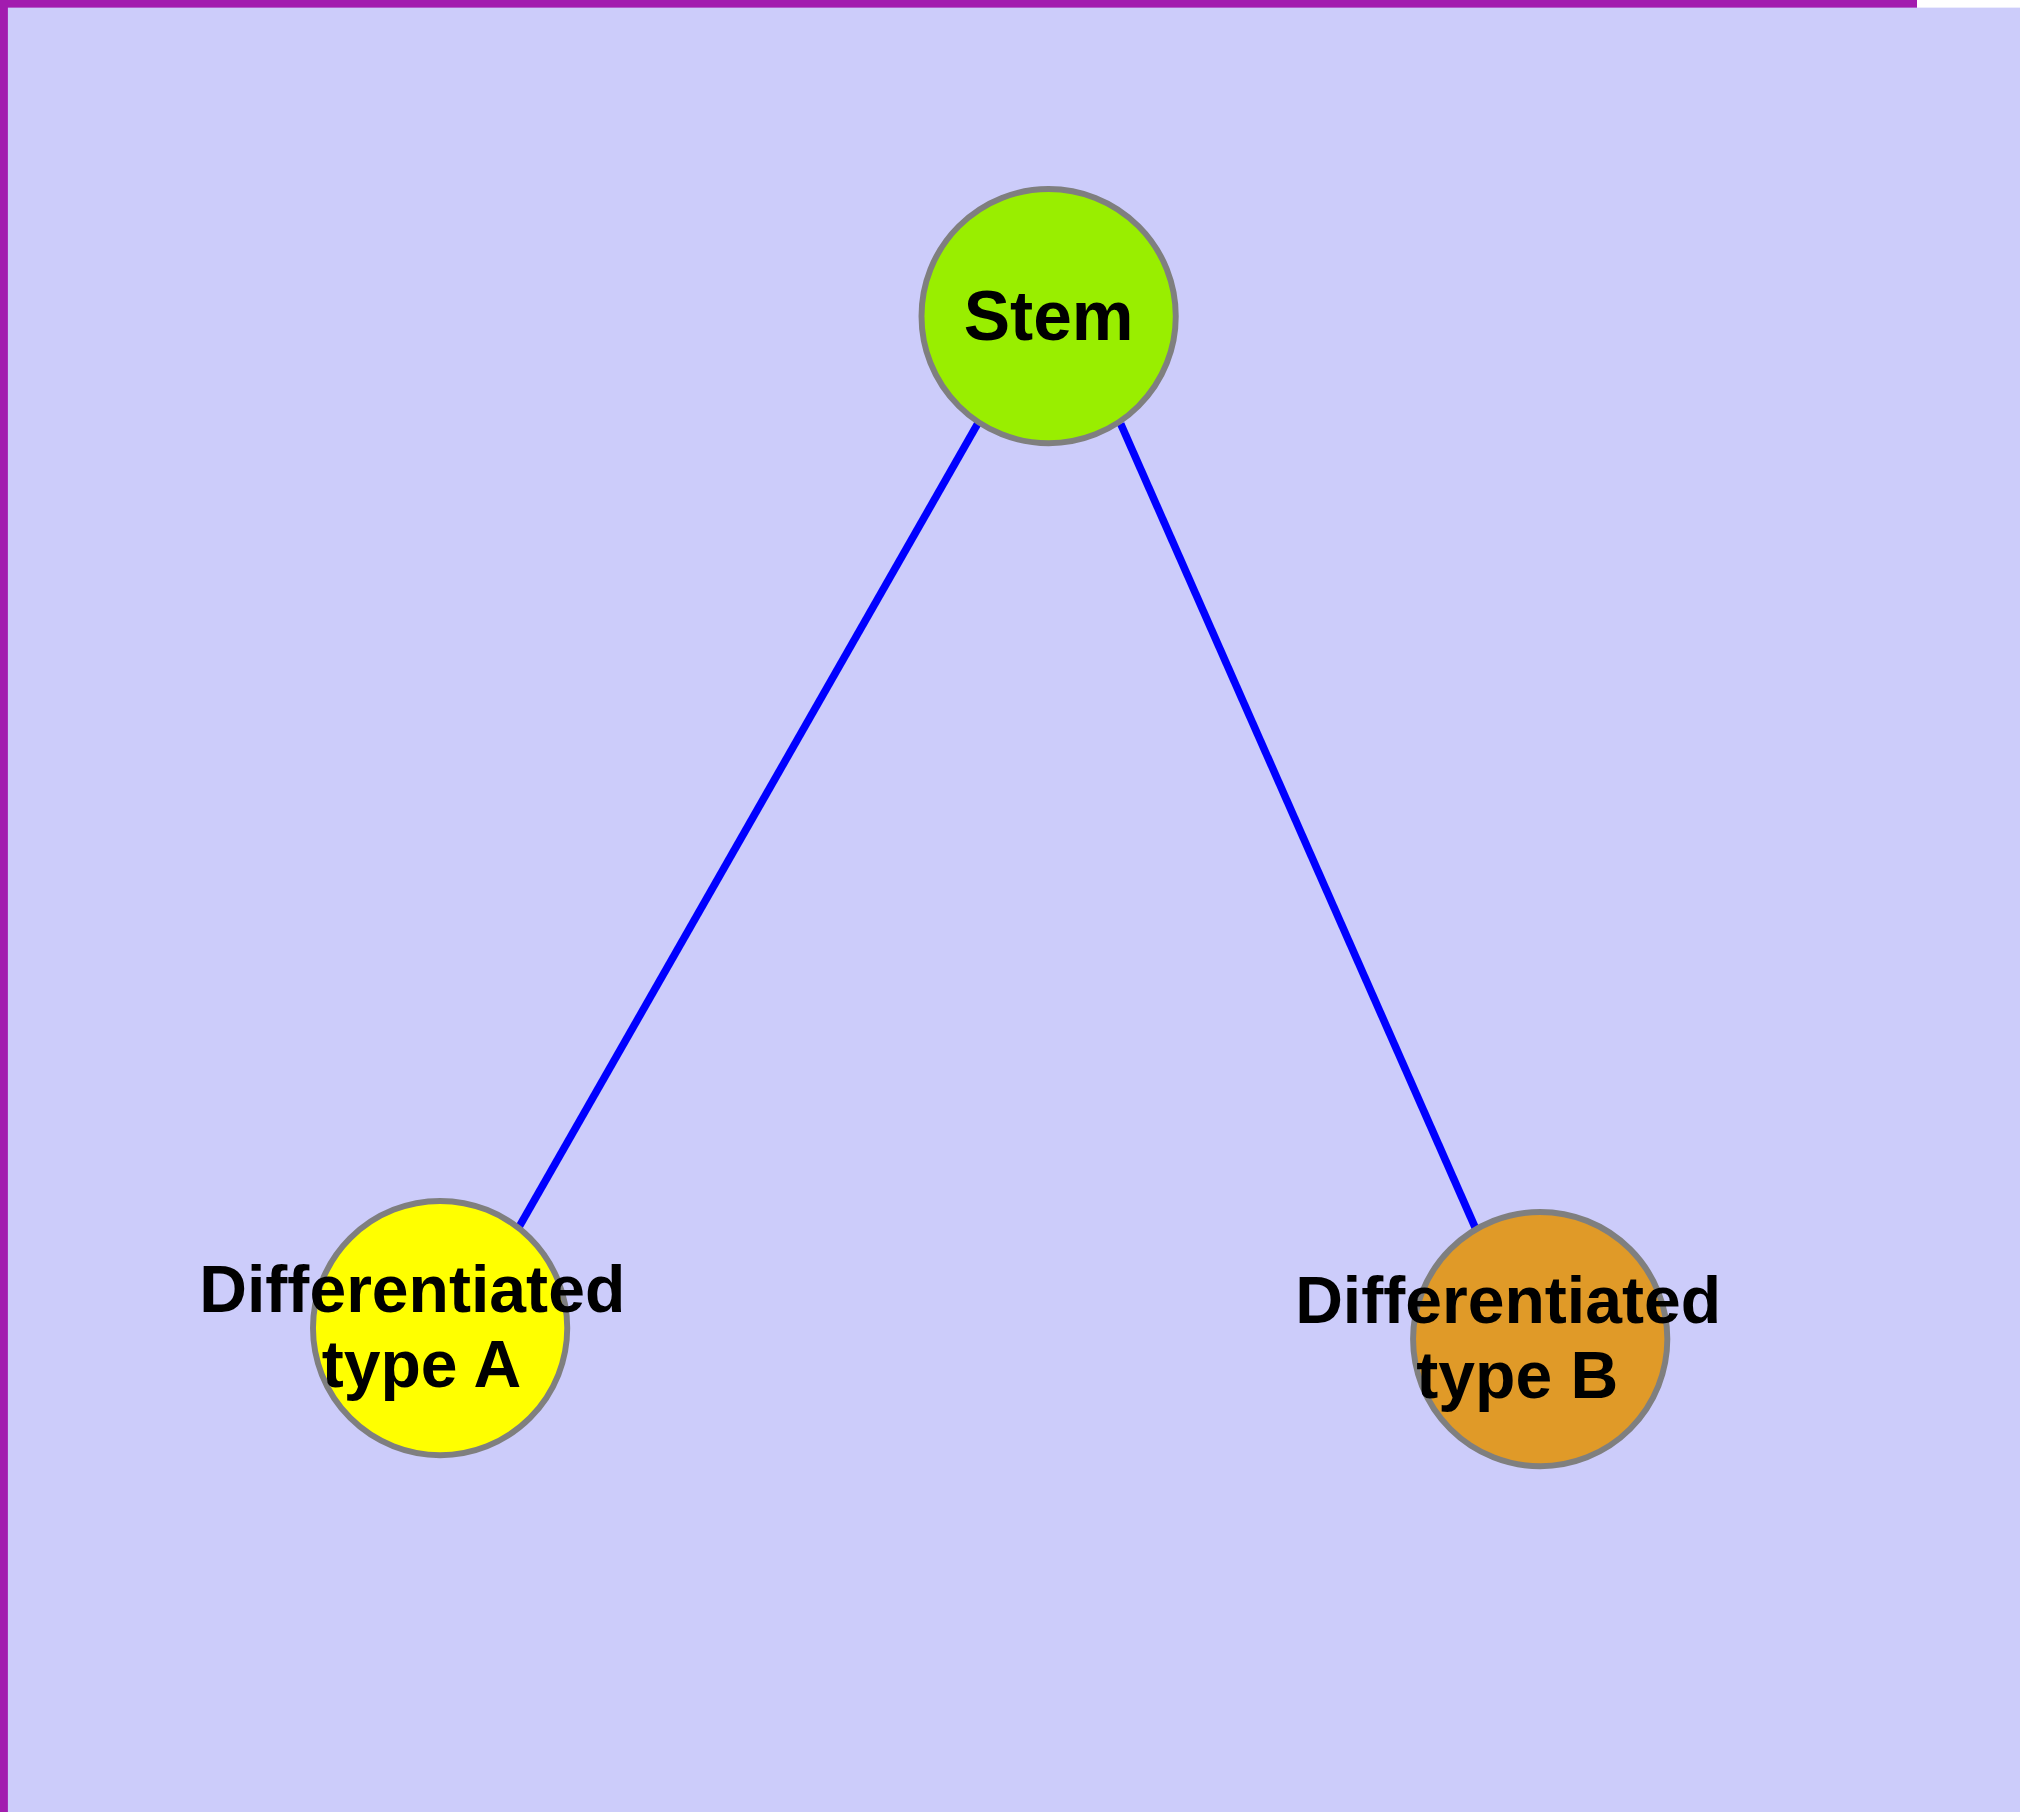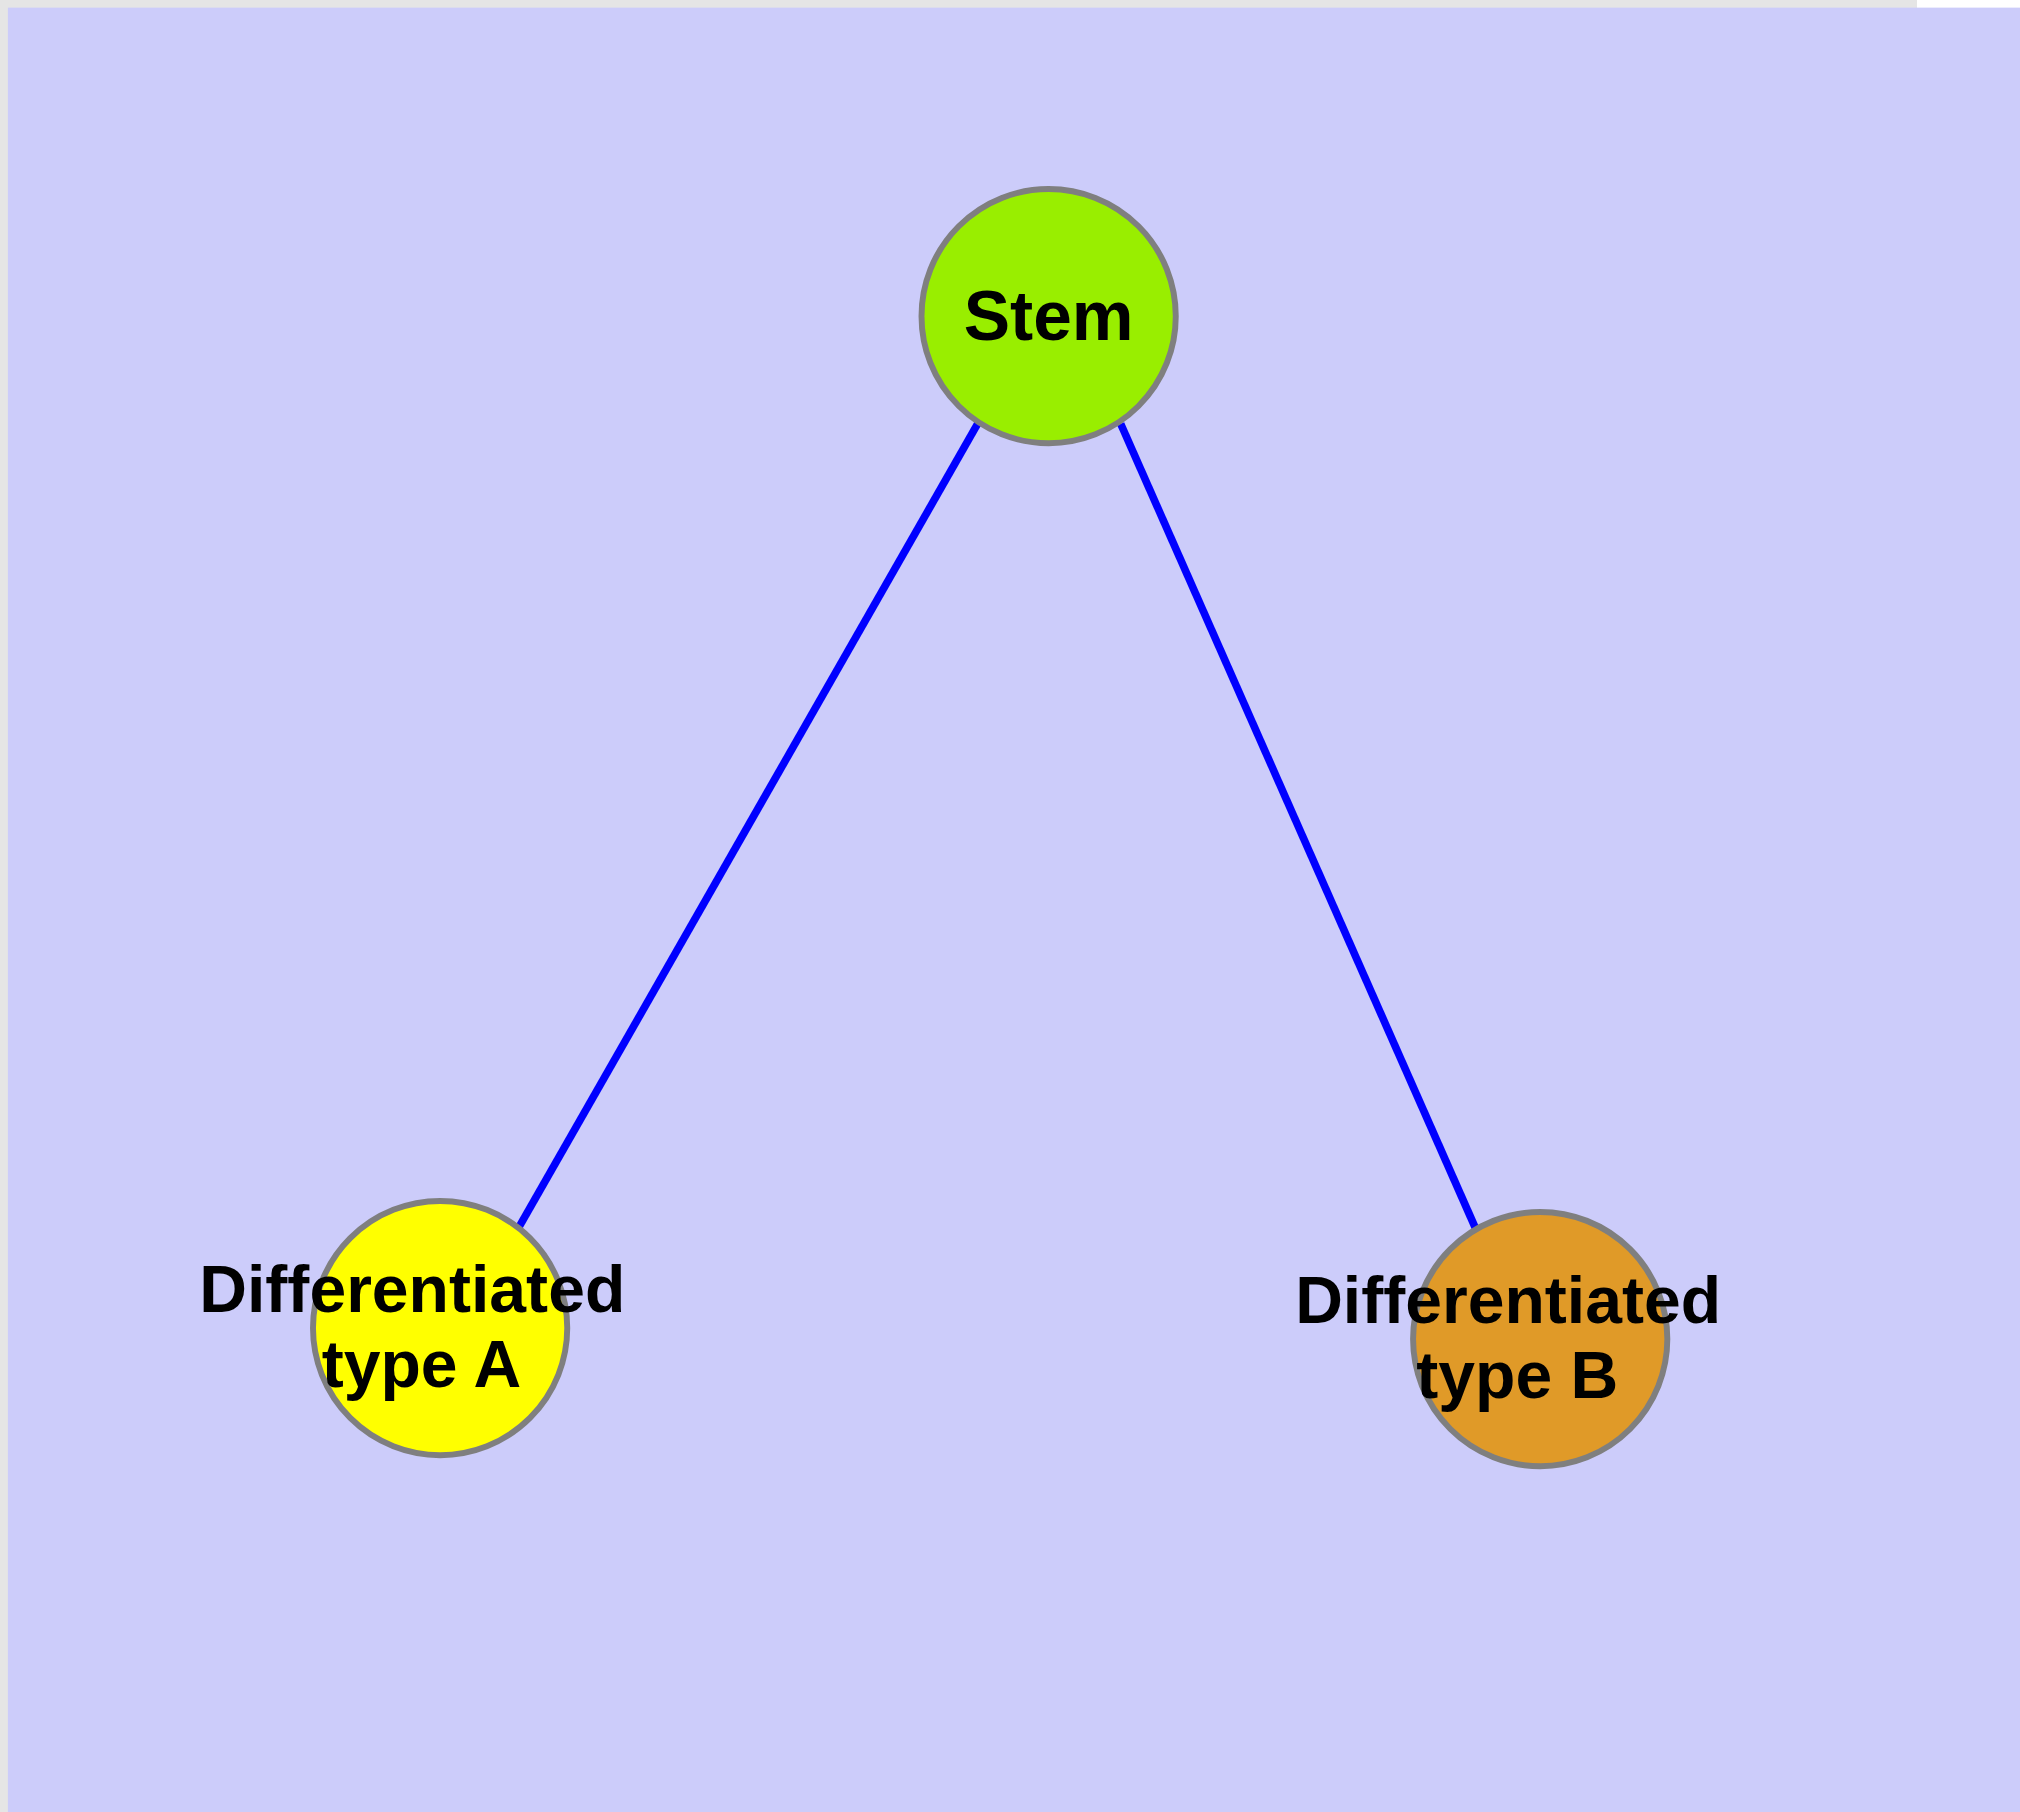--- a/index.html
+++ b/index.html
@@ -33,21 +33,21 @@
     font-weight: bold;
     fill: #000000;
     text-anchor: middle;
     dominant-baseline: central;
     paint-order: normal;
   }
 </style>
 </head>
 <body>
 
-<div id="graph-canvas" style="width: 1917px; height: 1812px; background: #e5e5e5;">
+<div id="graph-canvas" style="width: 1917px; height: 1812px; background: #a21caf;">
   <svg id="graph-svg" viewBox="0 0 2384 2138" xmlns="http://www.w3.org/2000/svg" style="width: 2021px; height: 1812px;">
 
     <rect id="bg-rect" x="9" y="9" width="2375" height="2129" fill="#ccccfa"></rect>
 
     <g id="edges-layer">
       <line id="edge-0" x1="1155" y1="497" x2="612" y2="1448" stroke="#0000ff" stroke-width="9" stroke-linecap="butt"></line>
       <line id="edge-1" x1="1322" y1="500" x2="1741" y2="1450" stroke="#0000ff" stroke-width="9" stroke-linecap="butt"></line>
     </g>
 
     <g id="nodes-layer">

